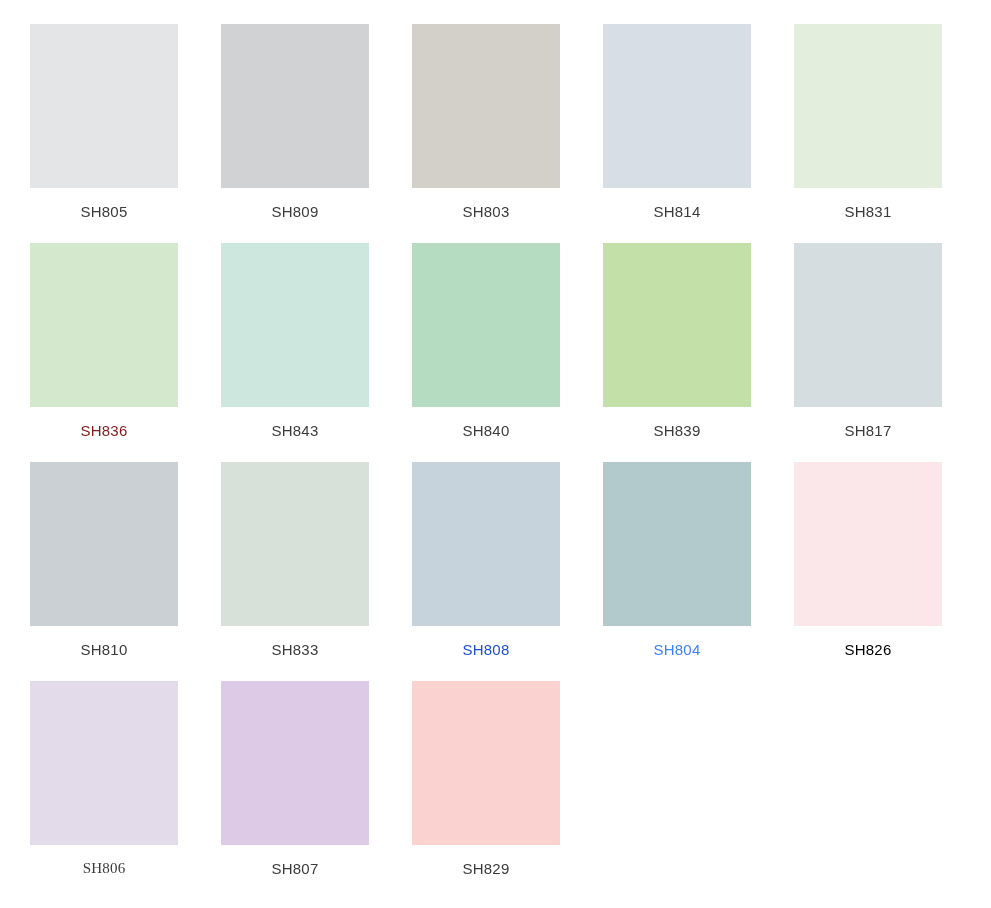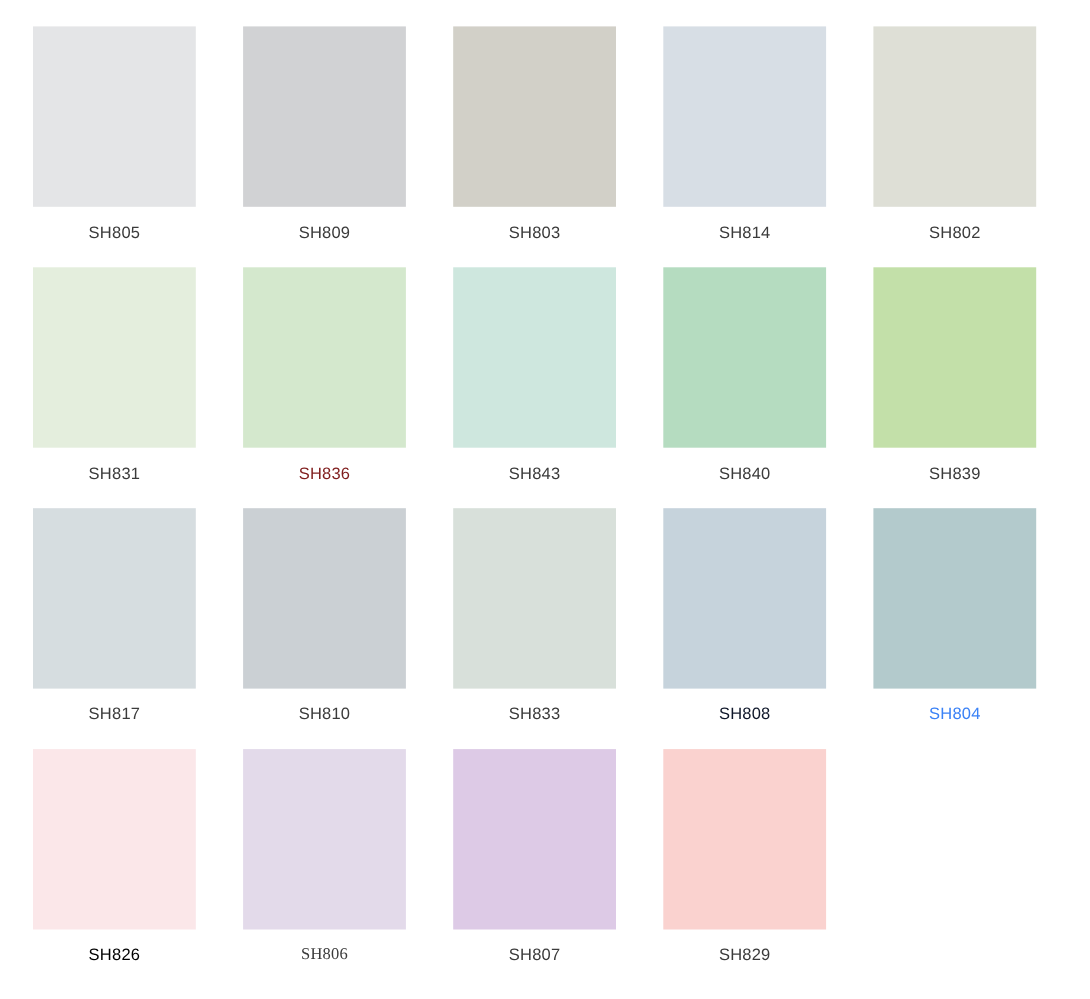--- a/index.html
+++ b/index.html
@@ -57,24 +57,20 @@
     </div>
     <div class="swatch-cell">
       <div class="swatch-chip" style="background: rgb(210, 208, 200);"></div>
       <div class="swatch-label" style="color: rgb(59, 59, 59);">SH803</div>
     </div>
     <div class="swatch-cell">
       <div class="swatch-chip" style="background: rgb(215, 222, 229);"></div>
       <div class="swatch-label" style="color: rgb(59, 59, 59);">SH814</div>
     </div>
     <div class="swatch-cell">
-      <div class="swatch-chip" style="background: rgb(222, 223, 214);"></div>
-      <div class="swatch-label" style="color: rgb(59, 59, 59);">SH802</div>
-    </div>
-    <div class="swatch-cell">
       <div class="swatch-chip" style="background: rgb(228, 238, 221);"></div>
       <div class="swatch-label" style="color: rgb(59, 59, 59);">SH831</div>
     </div>
     <div class="swatch-cell">
       <div class="swatch-chip" style="background: rgb(212, 232, 205);"></div>
       <div class="swatch-label" style="color: #7f1d1d;">SH836</div>
     </div>
     <div class="swatch-cell">
       <div class="swatch-chip" style="background: rgb(206, 231, 222);"></div>
       <div class="swatch-label" style="color: rgb(59, 59, 59);">SH843</div>
@@ -94,21 +90,21 @@
     <div class="swatch-cell">
       <div class="swatch-chip" style="background: rgb(203, 208, 212);"></div>
       <div class="swatch-label" style="color: rgb(59, 59, 59);">SH810</div>
     </div>
     <div class="swatch-cell">
       <div class="swatch-chip" style="background: rgb(216, 224, 218);"></div>
       <div class="swatch-label" style="color: rgb(59, 59, 59);">SH833</div>
     </div>
     <div class="swatch-cell">
       <div class="swatch-chip" style="background: rgb(198, 211, 220);"></div>
-      <div class="swatch-label" style="color: #0f172a;">SH808</div>
+      <div class="swatch-label" style="color: #1d4ed8;">SH808</div>
     </div>
     <div class="swatch-cell">
       <div class="swatch-chip" style="background: rgb(179, 202, 204);"></div>
       <div class="swatch-label" style="color: #3b82f6;">SH804</div>
     </div>
     <div class="swatch-cell">
       <div class="swatch-chip" style="background: rgb(251, 231, 233);"></div>
       <div class="swatch-label" style="color: #000000;">SH826</div>
     </div>
     <div class="swatch-cell">

